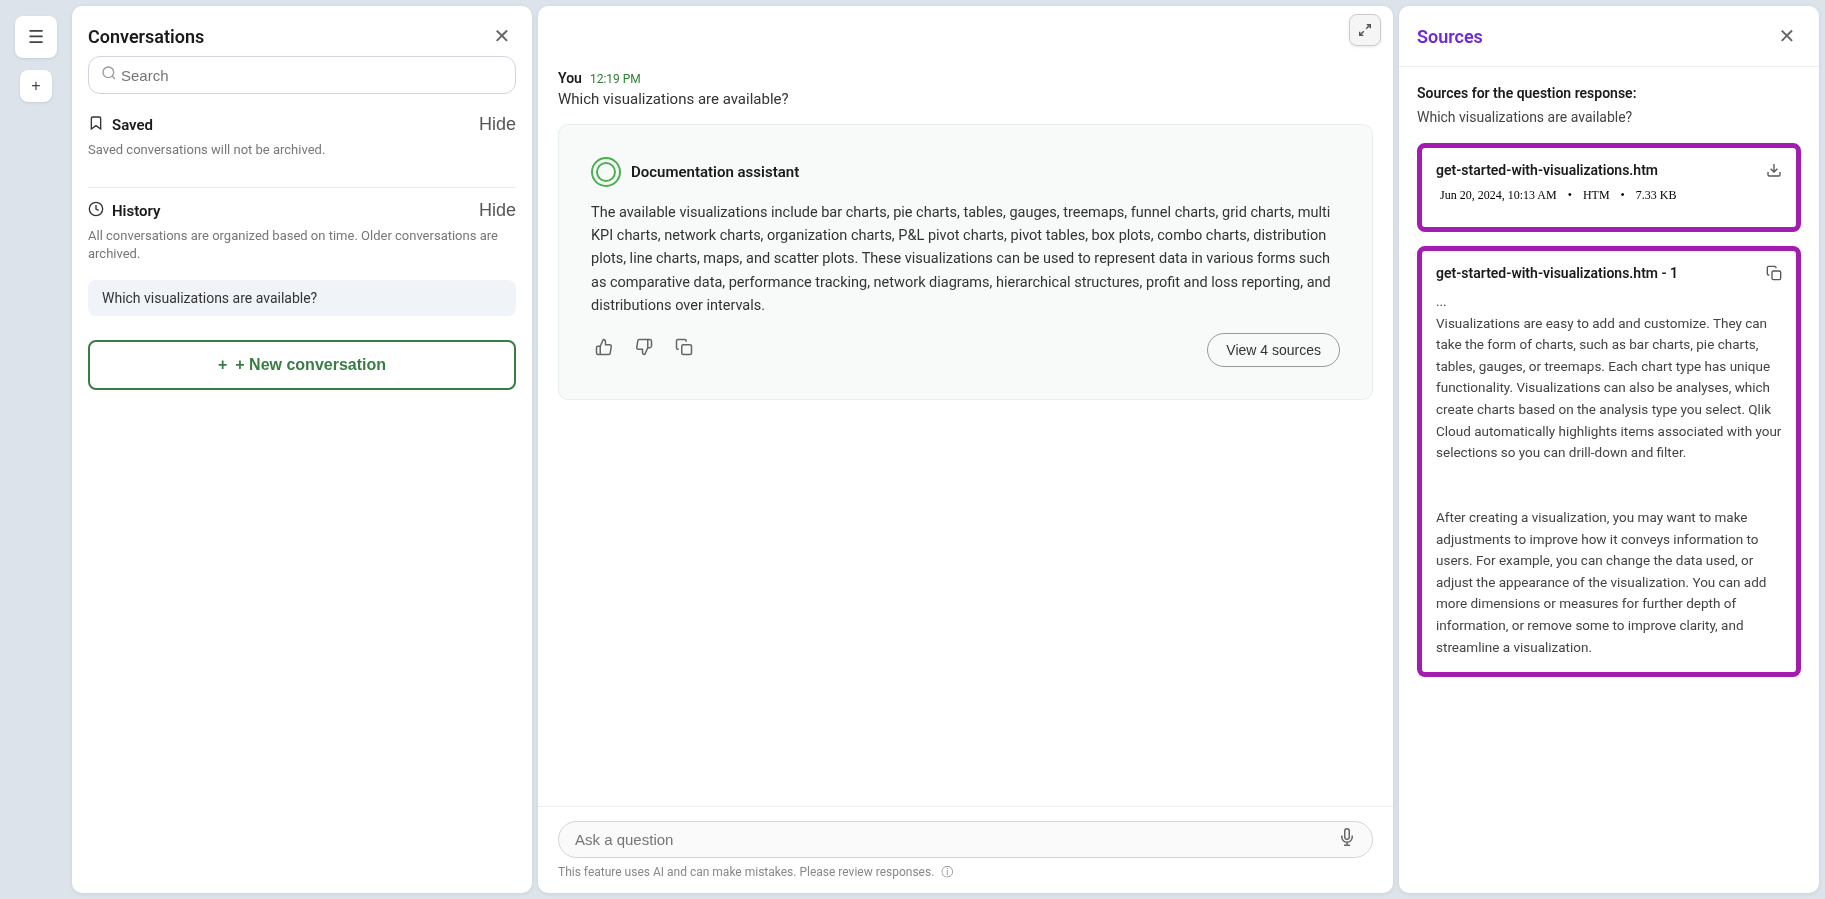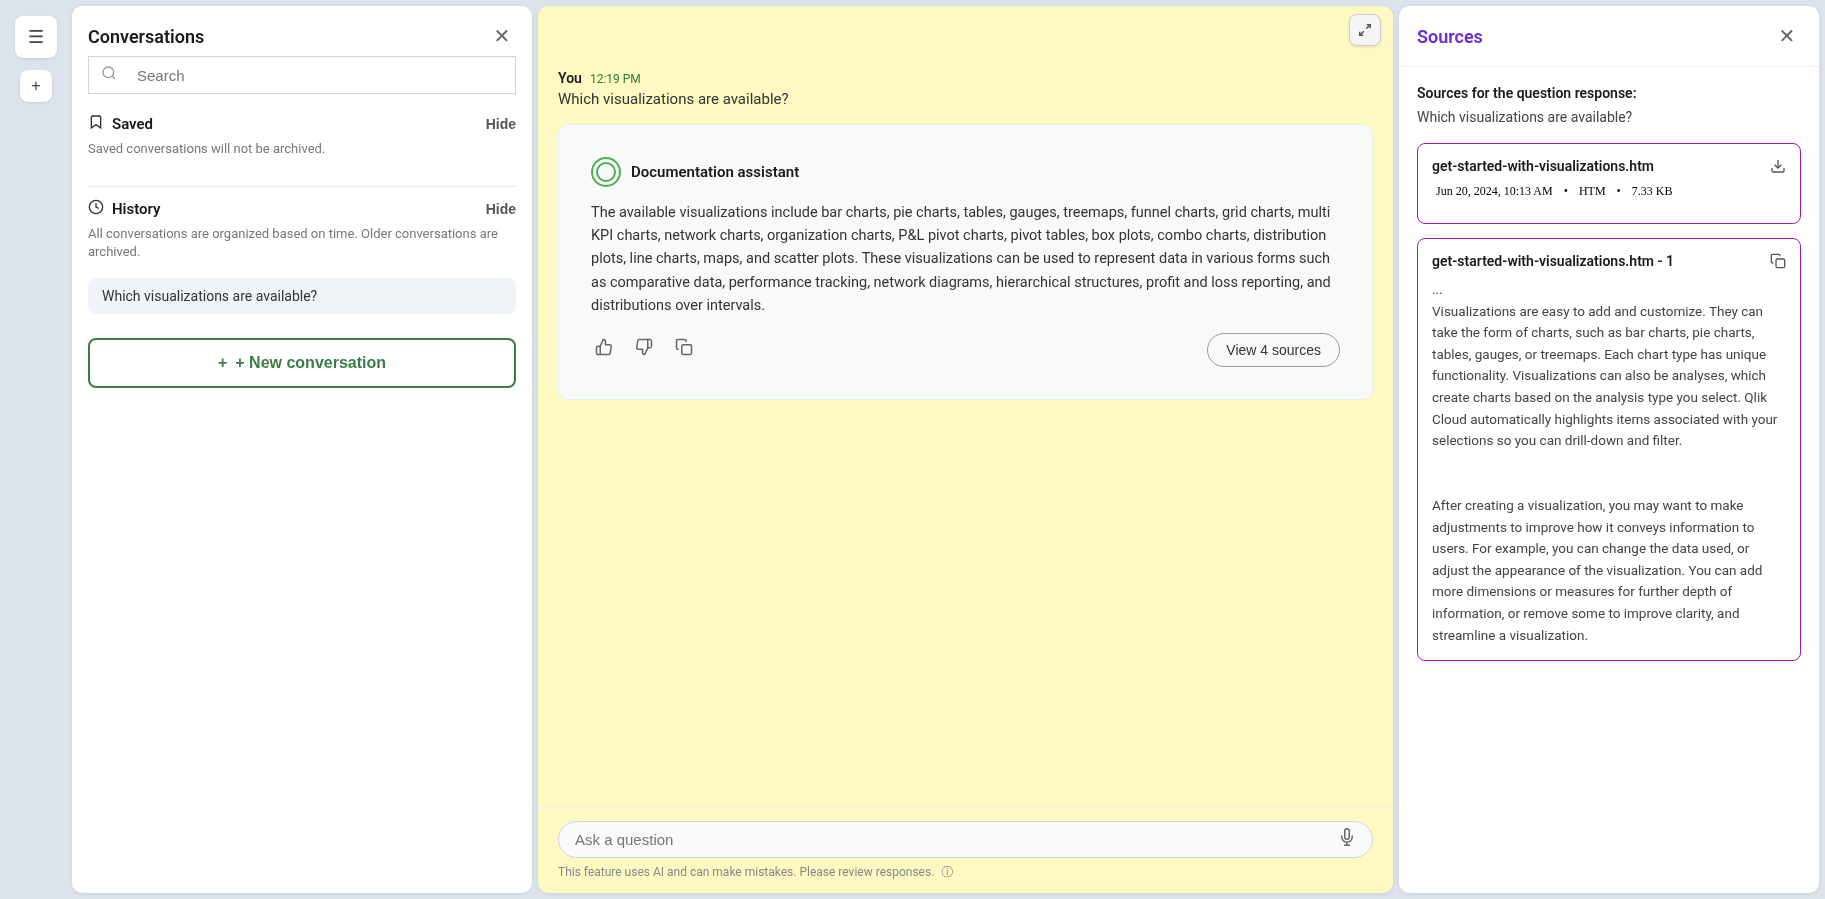--- a/index.html
+++ b/index.html
@@ -88,23 +88,23 @@
       height: 28px;
       display: flex;
       align-items: center;
       justify-content: center;
     }
 
     .search-box {
       display: flex;
       align-items: center;
       border: 1.5px solid #d0d5dd;
-      border-radius: 0;
+      border-radius: 12px;
       padding: 8px 12px;
-      gap: 20px;
+      gap: 4px;
       margin-bottom: 20px;
     }
 
     .search-box input {
       border: none;
       outline: none;
       font-size: 15px;
       color: #888;
       width: 100%;
       background: transparent;
@@ -125,26 +125,26 @@
     .section-title {
       display: flex;
       align-items: center;
       gap: 8px;
       font-size: 15px;
       font-weight: 600;
       color: #1a1a1a;
     }
 
     .hide-link {
-      font-size: 14px;
+      font-size: 18px;
       color: #555;
       cursor: pointer;
       background: none;
       border: none;
-      font-weight: 700;
+      font-weight: 400;
     }
 
     .section-desc {
       font-size: 13px;
       color: #777;
       margin-bottom: 16px;
       line-height: 1.4;
     }
 
     .divider {
@@ -174,21 +174,21 @@
       cursor: pointer;
       display: flex;
       align-items: center;
       justify-content: center;
       gap: 8px;
     }
 
     
     .chat-area {
       flex: 1;
-      background: #fef9c3;
+      background: #ffffff;
       border-radius: 10px;
       display: flex;
       flex-direction: column;
       box-shadow: 0 1px 4px rgba(0,0,0,0.08);
       overflow: hidden;
     }
 
     .chat-messages {
       flex: 1;
       overflow-y: auto;
@@ -378,21 +378,21 @@
       margin-bottom: 8px;
     }
 
     .sources-question-text {
       font-size: 14px;
       color: #444;
       margin-bottom: 18px;
     }
 
     .source-file-card {
-      border: 1px solid #a21caf;
+      border: 5px solid #a21caf;
       border-radius: 8px;
       padding: 14px;
       margin-bottom: 14px;
     }
 
     .source-file-header {
       display: flex;
       align-items: flex-start;
       justify-content: space-between;
       margin-bottom: 6px;

